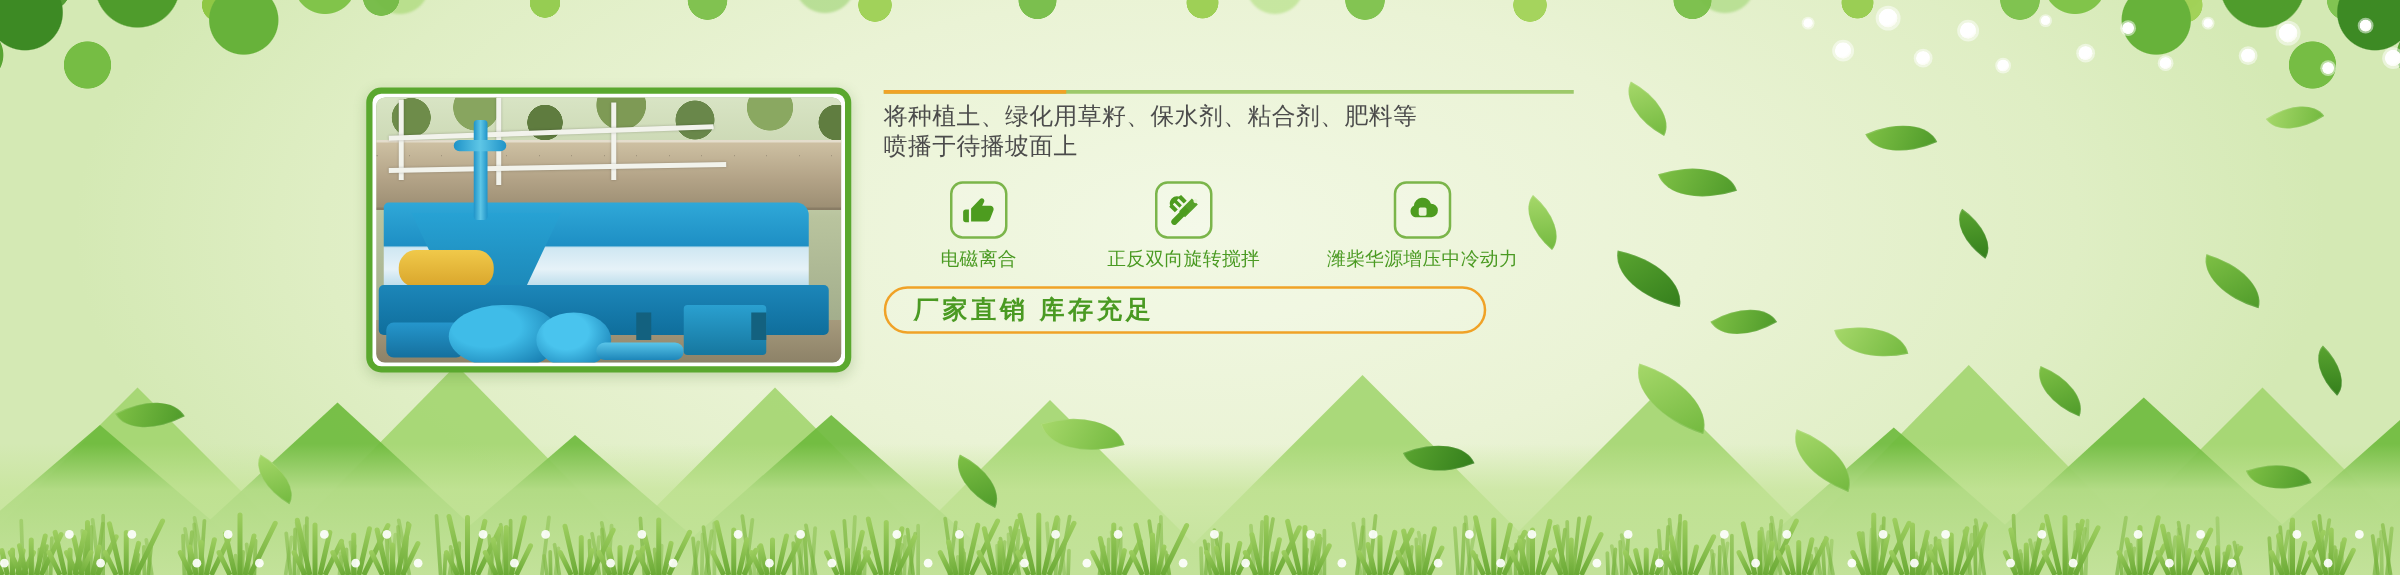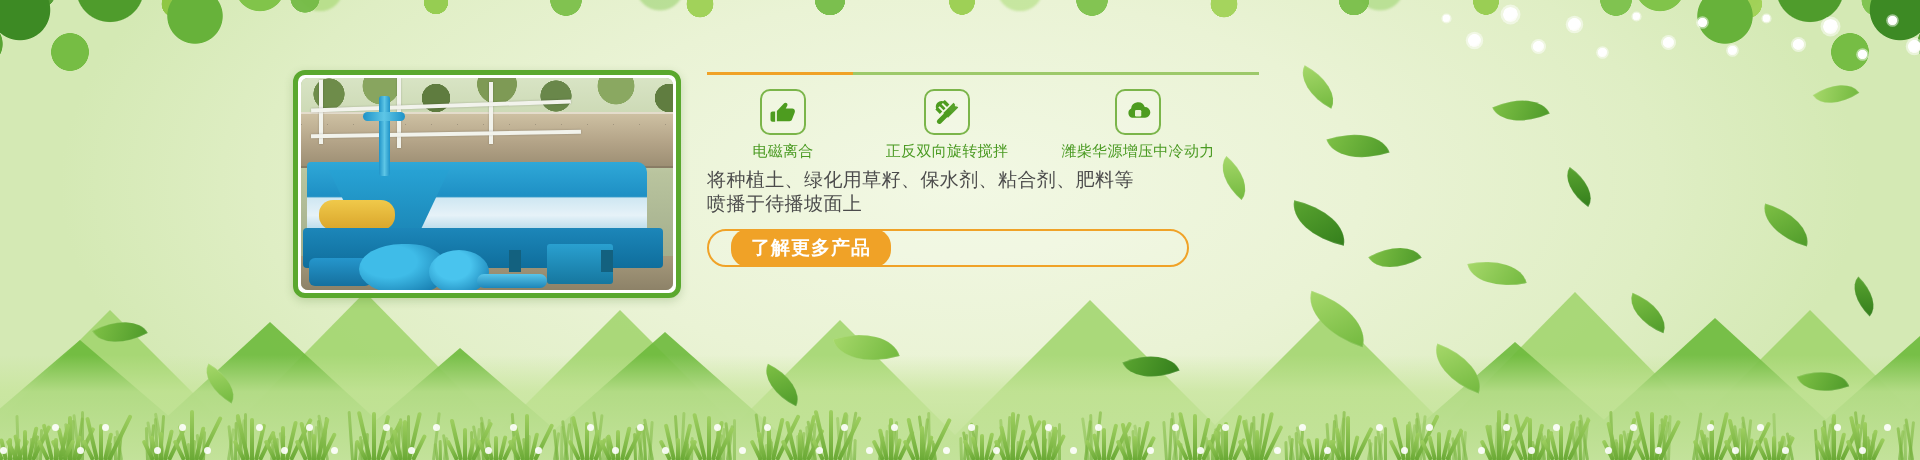--- a/index.html
+++ b/index.html
@@ -1020,20 +1020,25 @@
       <div class="leg" style="left:208px;"></div>
       <div class="leg" style="left:300px;"></div>
     </div>
   </div>
 
   <div id="content">
 
 
     <div id="divider"></div>
 
+    <div id="subtitle">
+      <div class="sub-line">将种植土、绿化用草籽、保水剂、粘合剂、肥料等</div>
+      <div class="sub-line">喷播于待播坡面上</div>
+    </div>
+
     <div id="features">
 
       <div class="feature" style="width:152px;">
         <div class="feat-icon">
           <svg viewBox="0 0 24 24" aria-hidden="true">
             <path d="M2 13.2c0-.9.7-1.6 1.6-1.6h2.1v8.2H3.6c-.9 0-1.6-.7-1.6-1.6v-5z"></path>
             <path d="M7.1 11.1 12.9 5c.6-.6 1.6-.6 2.2 0 .5.5.6 1.3.3 1.9l-1.2 2.3h5.3c1.1 0 2 .9 2 2v.4c0 .3-.1.6-.2.9l-2.1 5.4c-.3.8-1.1 1.4-2 1.4H7.1v-8.2z"></path>
           </svg>
         </div>
         <div class="feat-label">电磁离合</div>
@@ -1056,23 +1061,18 @@
           <svg viewBox="0 0 24 24" aria-hidden="true">
             <path d="M6.5 9.2A5.6 5.6 0 0 1 17.4 8a4.3 4.3 0 0 1 .3 8.6H7.2a4 4 0 0 1-.7-7.4z"></path>
             <rect x="9.6" y="10.4" width="5" height="5.2" rx="1" fill="#eaf3d6"></rect>
           </svg>
         </div>
         <div class="feat-label">潍柴华源增压中冷动力</div>
       </div>
 
     </div>
 
-    <div id="subtitle">
-      <div class="sub-line">将种植土、绿化用草籽、保水剂、粘合剂、肥料等</div>
-      <div class="sub-line">喷播于待播坡面上</div>
-    </div>
-
     <div id="cta">
-      <span id="cta-btn">了解更多产品</span>
+      <span id="cta-text">厂家直销  库存充足</span>
     </div>
 
   </div>
 </div>
 
 </body></html>

